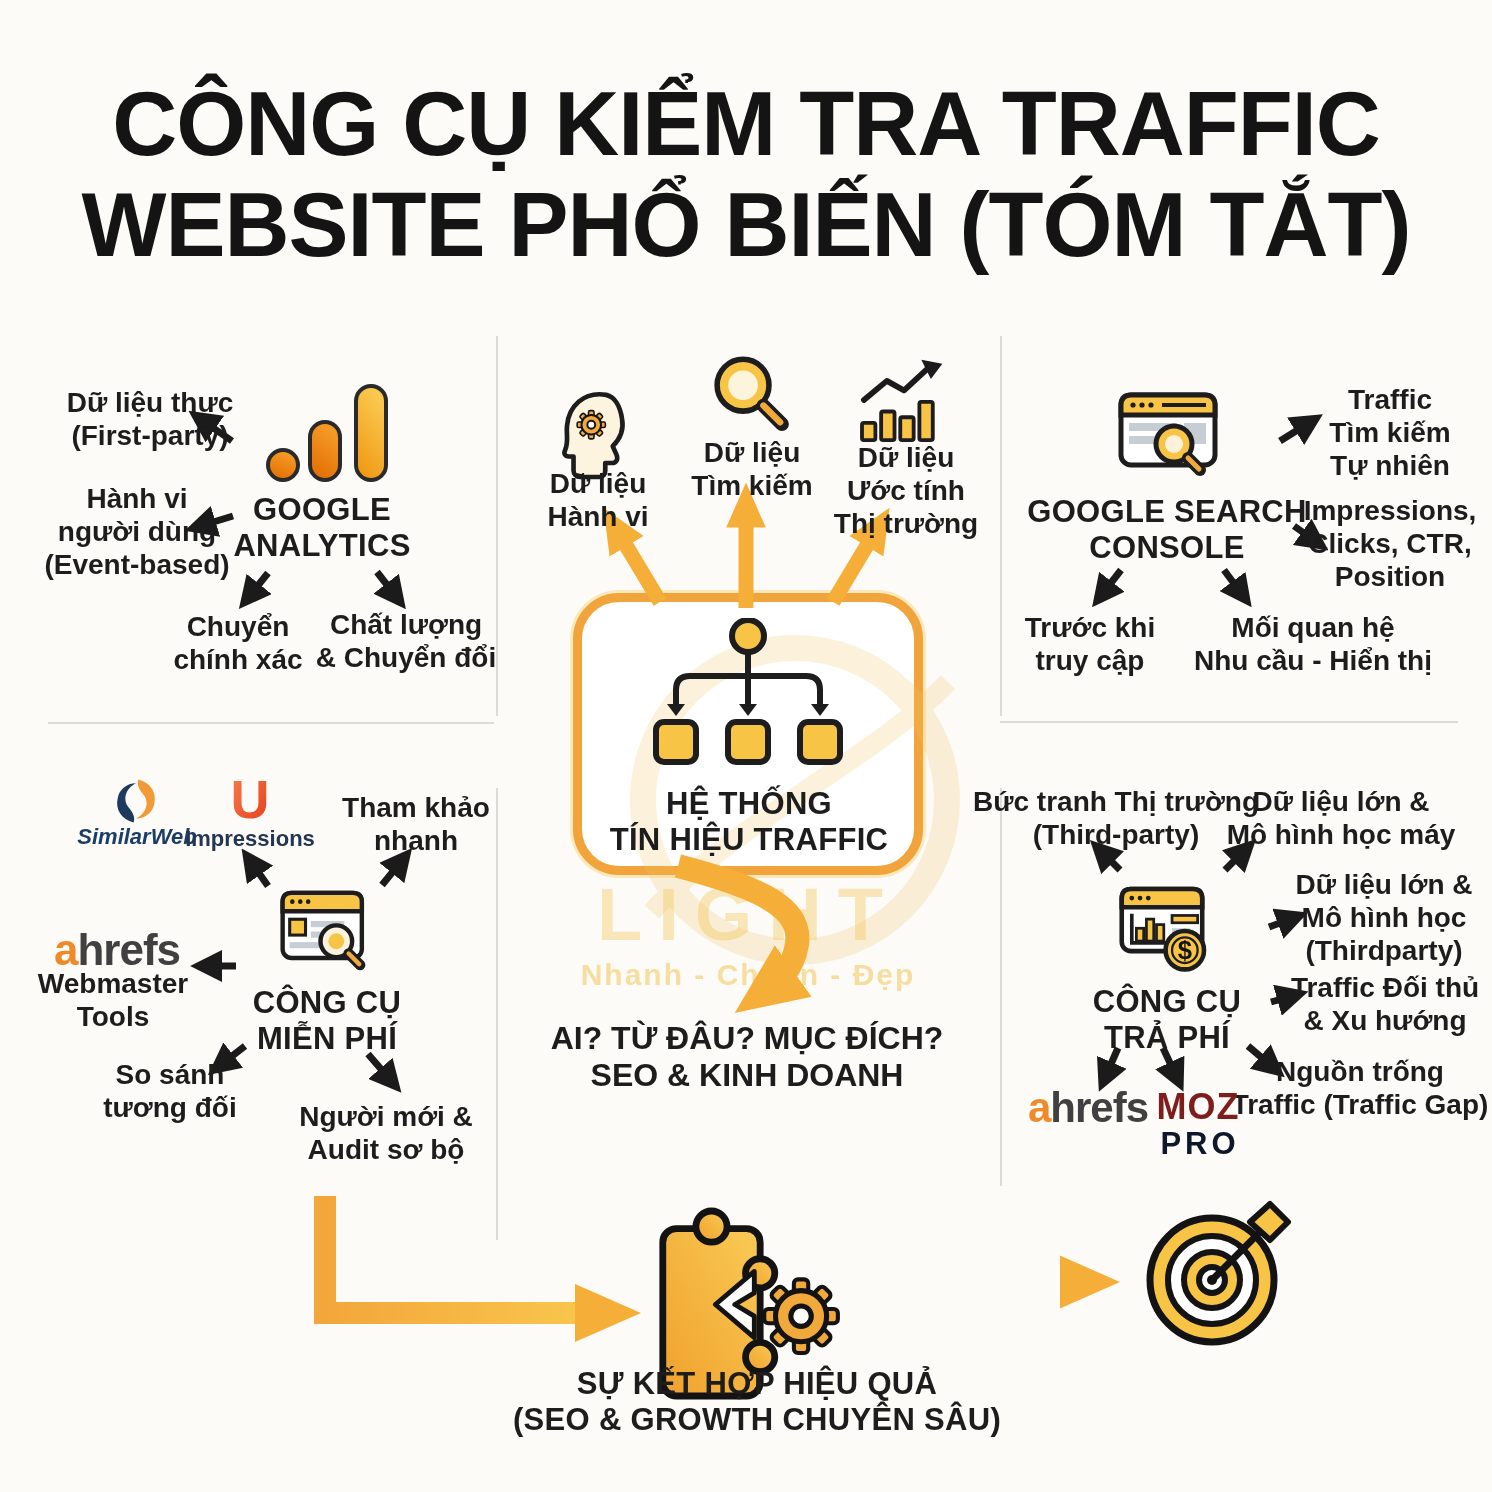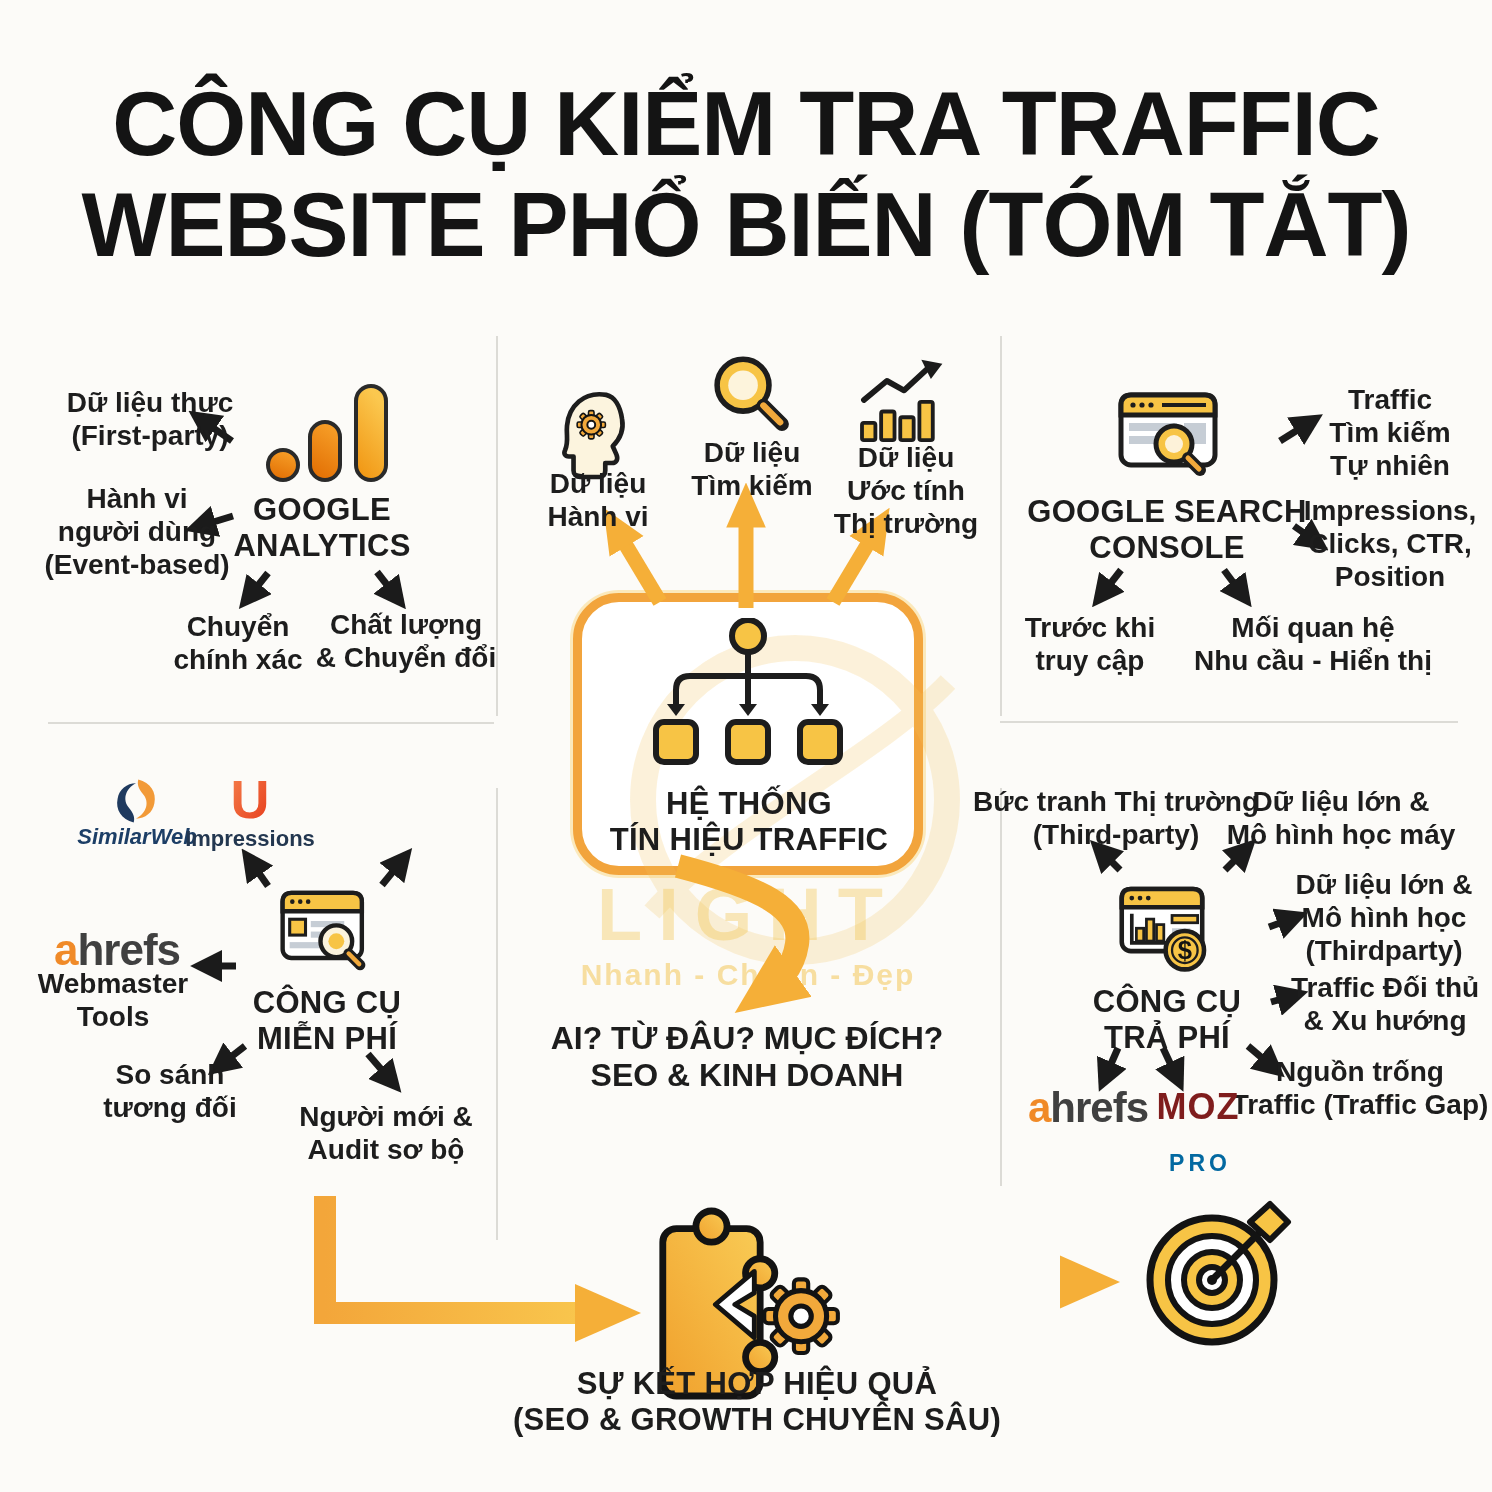--- a/index.html
+++ b/index.html
@@ -38,21 +38,21 @@
     font-size:30px;font-weight:800;letter-spacing:2px;color:rgba(243,198,88,0.55);
     white-space:nowrap;
   }
   .brandtext{position:absolute;transform:translateX(-50%);white-space:nowrap;font-weight:800;}
   .sw-text{font-size:22px;color:#1C3E66;}
   .ub-text{font-size:22px;color:#233750;}
   .ahrefs{font-size:44px;letter-spacing:-1px;}
   .ahrefs .a{color:#F08A28;}
   .ahrefs .rest{color:#404040;margin-top:8px;}
   .moz{font-size:36px;color:#7f1d1d;letter-spacing:1px;}
-  .mozpro{font-size:23px;color:#0369a1;letter-spacing:4px;margin-top:24px;}
+  .mozpro{font-size:31px;color:#0f172a;letter-spacing:4px;}
   svg{display:block;}
   .overlay{position:absolute;left:0;top:0;pointer-events:none;}
 </style>
 </head>
 <body>
 
 <div class="stage">
 
   <div class="title">
     <div>CÔNG CỤ KIỂM TRA TRAFFIC</div>
@@ -287,20 +287,24 @@
     <path d="M33 2 C49 6 57 19 54 33 C52 45 42 53 30 53 C44 46 48 31 39 21 C34 15 31 9 33 2 Z" fill="#F29A38"></path>
     <path d="M27 58 C11 54 3 41 6 27 C8 15 18 7 30 7 C16 14 12 29 21 39 C26 45 29 51 27 58 Z" fill="#1F3A5F"></path>
   </svg>
   <div class="brandtext sw-text" style="left:137px;top:824px;font-style:italic;">SimilarWeb</div>
 
   <svg class="abs" style="left:225px;top:774px;" width="50" height="52" viewBox="0 0 50 52">
     <text x="25" y="44" text-anchor="middle" font-size="54" font-weight="800" font-family="Liberation Sans, sans-serif" fill="url(#uG)">U</text>
   </svg>
   <div class="brandtext ub-text" style="left:250px;top:826px;">Impressions</div>
 
+  <div class="lbl" style="left:416px;top:792px;">
+    <div>Tham khảo</div>
+    <div>nhanh</div>
+  </div>
 
   <svg class="abs" style="left:280px;top:890px;" width="88" height="84" viewBox="0 0 100 95">
     <rect x="3" y="3" width="90" height="74" rx="10" fill="#ffffff" stroke="#1D1D1D" stroke-width="5"></rect>
     <path d="M3 24 L3 13 Q3 3 13 3 L83 3 Q93 3 93 13 L93 24 Z" fill="#F7C445" stroke="#1D1D1D" stroke-width="5"></path>
     <circle cx="14" cy="13" r="2.6" fill="#1D1D1D"></circle>
       <circle cx="23" cy="13" r="2.6" fill="#1D1D1D"></circle>
       <circle cx="32" cy="13" r="2.6" fill="#1D1D1D"></circle>
     <rect x="11" y="33" width="18" height="18" fill="#F7C445" stroke="#1D1D1D" stroke-width="3.5"></rect>
     <rect x="35" y="35" width="38" height="7" fill="#C6CDD5"></rect>
     <rect x="35" y="47" width="38" height="7" fill="#C6CDD5"></rect>

